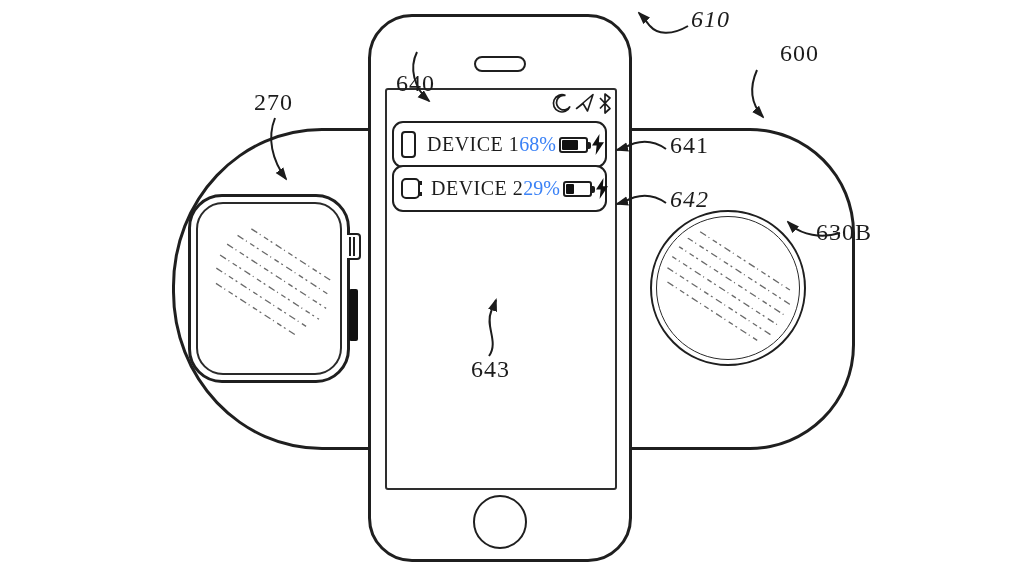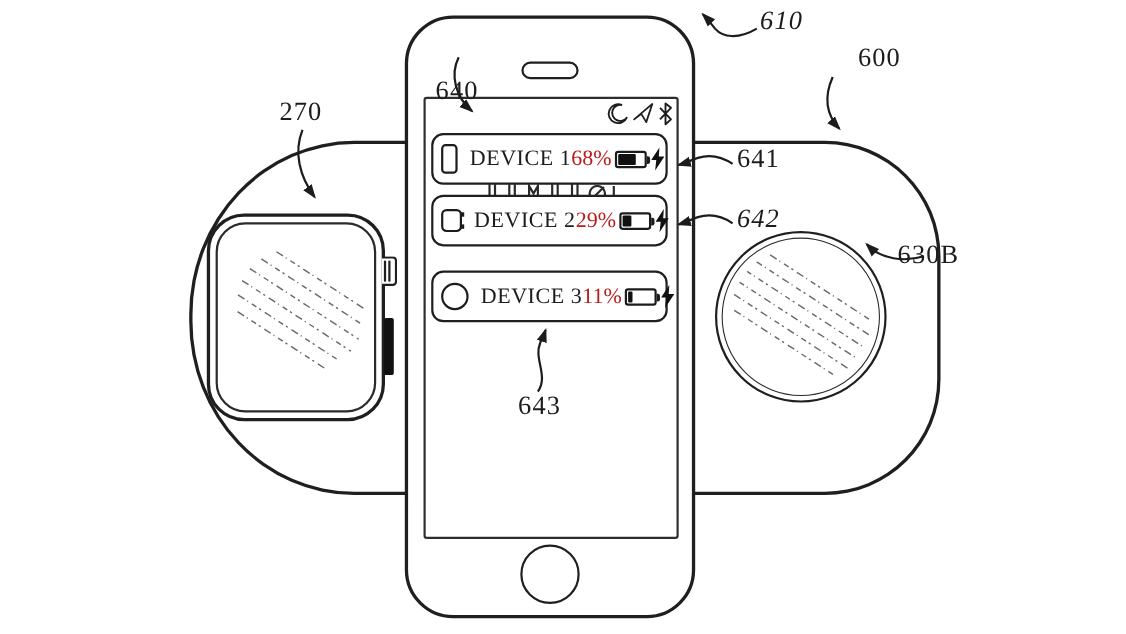--- a/index.html
+++ b/index.html
@@ -37,23 +37,23 @@
   .home{left:473px;top:495px;width:54px;height:54px;border:2.5px solid #1f1f1f;
         border-radius:50%;background:#fff;box-sizing:border-box;}
 
   
   .statusbar{left:544px;top:90px;width:68px;height:26px;display:flex;align-items:center;
              justify-content:flex-end;gap:3px;}
 
   
   .row{left:392px;width:215px;height:47px;border:2.5px solid #1f1f1f;border-radius:11px;
        background:#fff;box-sizing:border-box;display:flex;align-items:center;padding:0 5px 0 7px;}
-  .row-1{top:121px;} .row-2{top:177px;} .row-3{top:246px;}
+  .row-1{top:121px;} .row-2{top:165px;} .row-3{top:246px;}
   .row .name{font-size:20px;letter-spacing:0.5px;margin-left:11px;color:#1c1c1c;white-space:nowrap;}
-  .row .pct{font-size:20px;margin-left:auto;color:#b91c1c;}
+  .row .pct{font-size:20px;margin-left:auto;color:#3b82f6;}
   .ic-phone{width:15px;height:27px;border:2.5px solid #1c1c1c;border-radius:4px;box-sizing:border-box;flex:0 0 auto;}
   .ic-watch{position:relative;width:19px;height:21px;border:2.5px solid #1c1c1c;border-radius:5px;box-sizing:border-box;flex:0 0 auto;}
   .ic-watch i{position:absolute;right:-4px;width:3px;height:4px;background:#1c1c1c;}
   .ic-watch i.t{top:1px;} .ic-watch i.b{bottom:1px;}
   .ic-round{width:25px;height:25px;border:2px solid #1c1c1c;border-radius:50%;box-sizing:border-box;flex:0 0 auto;}
   .batt{position:relative;width:29px;height:16px;border:2px solid #1c1c1c;border-radius:3px;
         box-sizing:border-box;margin-left:3px;flex:0 0 auto;}
   .batt .fill{position:absolute;left:1px;top:1px;bottom:1px;background:#111;border-radius:1px;}
   .batt .nub{position:absolute;right:-5px;top:3px;width:3px;height:7px;background:#1c1c1c;border-radius:0 2px 2px 0;}
   .bolt{margin-left:4px;flex:0 0 auto;display:block;}
@@ -161,32 +161,20 @@
     <span class="pct">29%</span>
     <span class="batt">
       <span class="fill" style="width: 7.5px;"></span>
         <span class="nub"></span>
     </span>
     <svg class="bolt" width="12" height="21" viewBox="0 0 12 21">
       <polygon points="7.5,0 0,11.5 4.6,11.5 3.6,21 12,8.3 6.9,8.3" fill="#111"></polygon>
     </svg>
   </div>
 
-  <div class="abs row row-3">
-    <span class="ic-round"></span>
-    <span class="name">DEVICE 3</span>
-    <span class="pct">11%</span>
-    <span class="batt">
-      <span class="fill" style="width: 3.5px;"></span>
-        <span class="nub"></span>
-    </span>
-    <svg class="bolt" width="12" height="21" viewBox="0 0 12 21">
-      <polygon points="7.5,0 0,11.5 4.6,11.5 3.6,21 12,8.3 6.9,8.3" fill="#111"></polygon>
-    </svg>
-  </div>
 
   <svg class="abs overlay" width="1024" height="576" viewBox="0 0 1024 576">
     <defs>
       <marker id="ah" markerWidth="13" markerHeight="11" refX="11" refY="5.5" orient="auto" markerUnits="userSpaceOnUse">
         <path d="M0,0.8 L13,5.5 L0,10.2 Z" fill="#1c1c1c"></path>
       </marker>
     </defs>
     <g fill="none" stroke="#1c1c1c" stroke-width="2">
       <path d="M 417,52 C 409,68 414,88 429,101" marker-end="url(#ah)"></path>
       <path d="M 688,26 C 671,36 657,34 650,26 C 646,21 643,17 639,13" marker-end="url(#ah)"></path>

